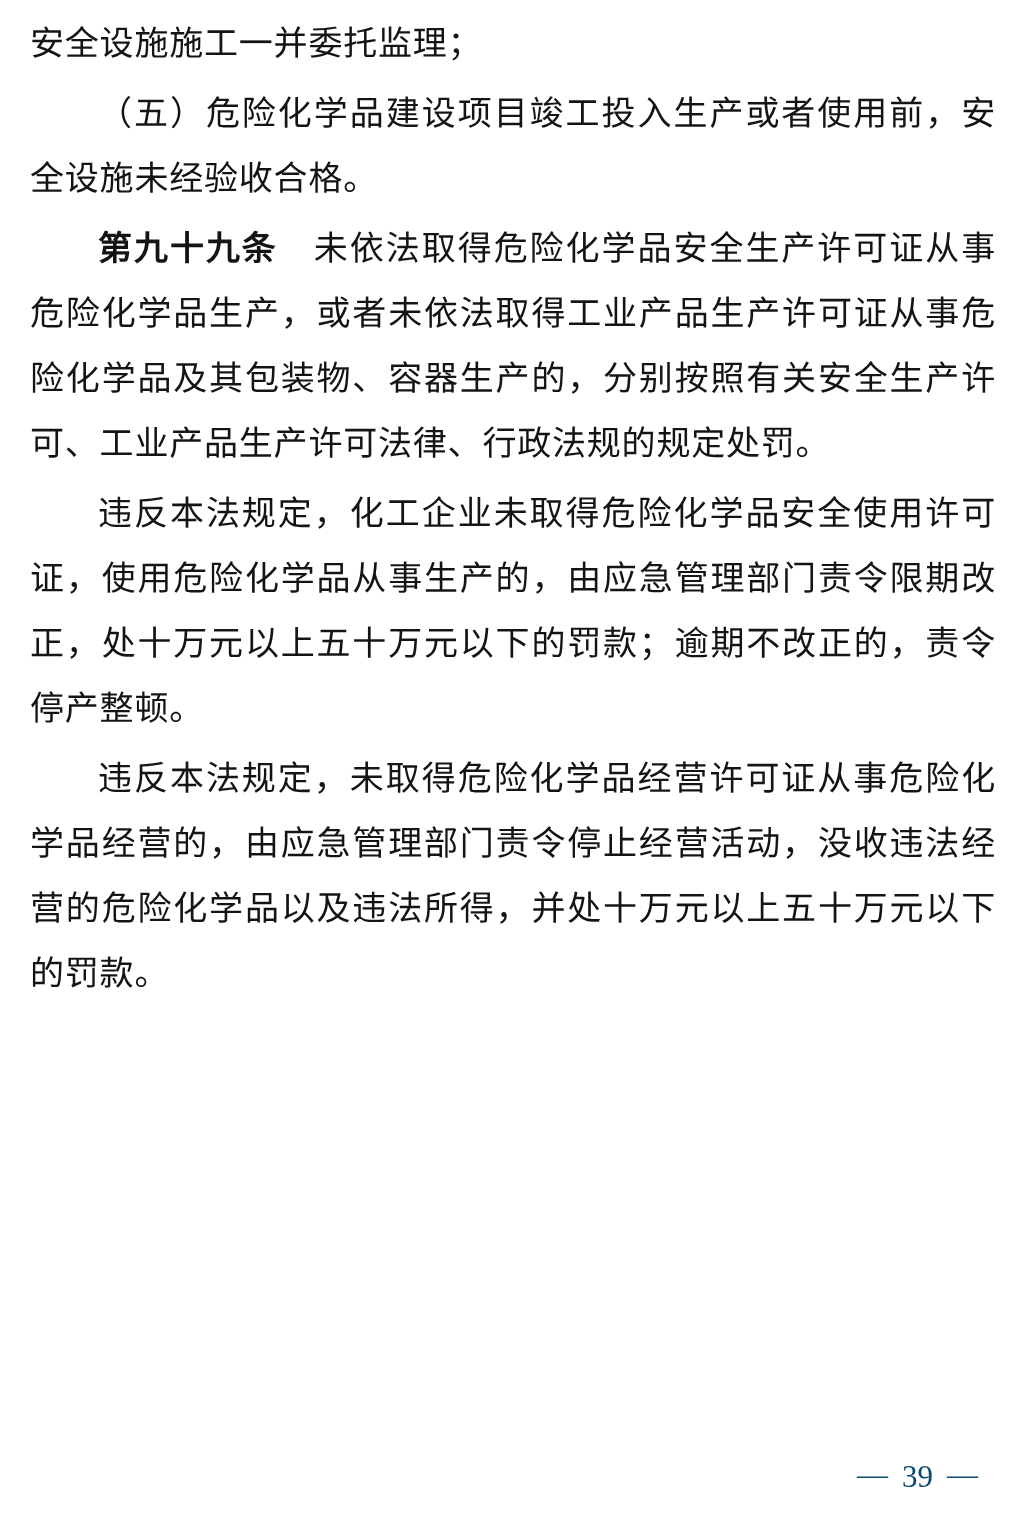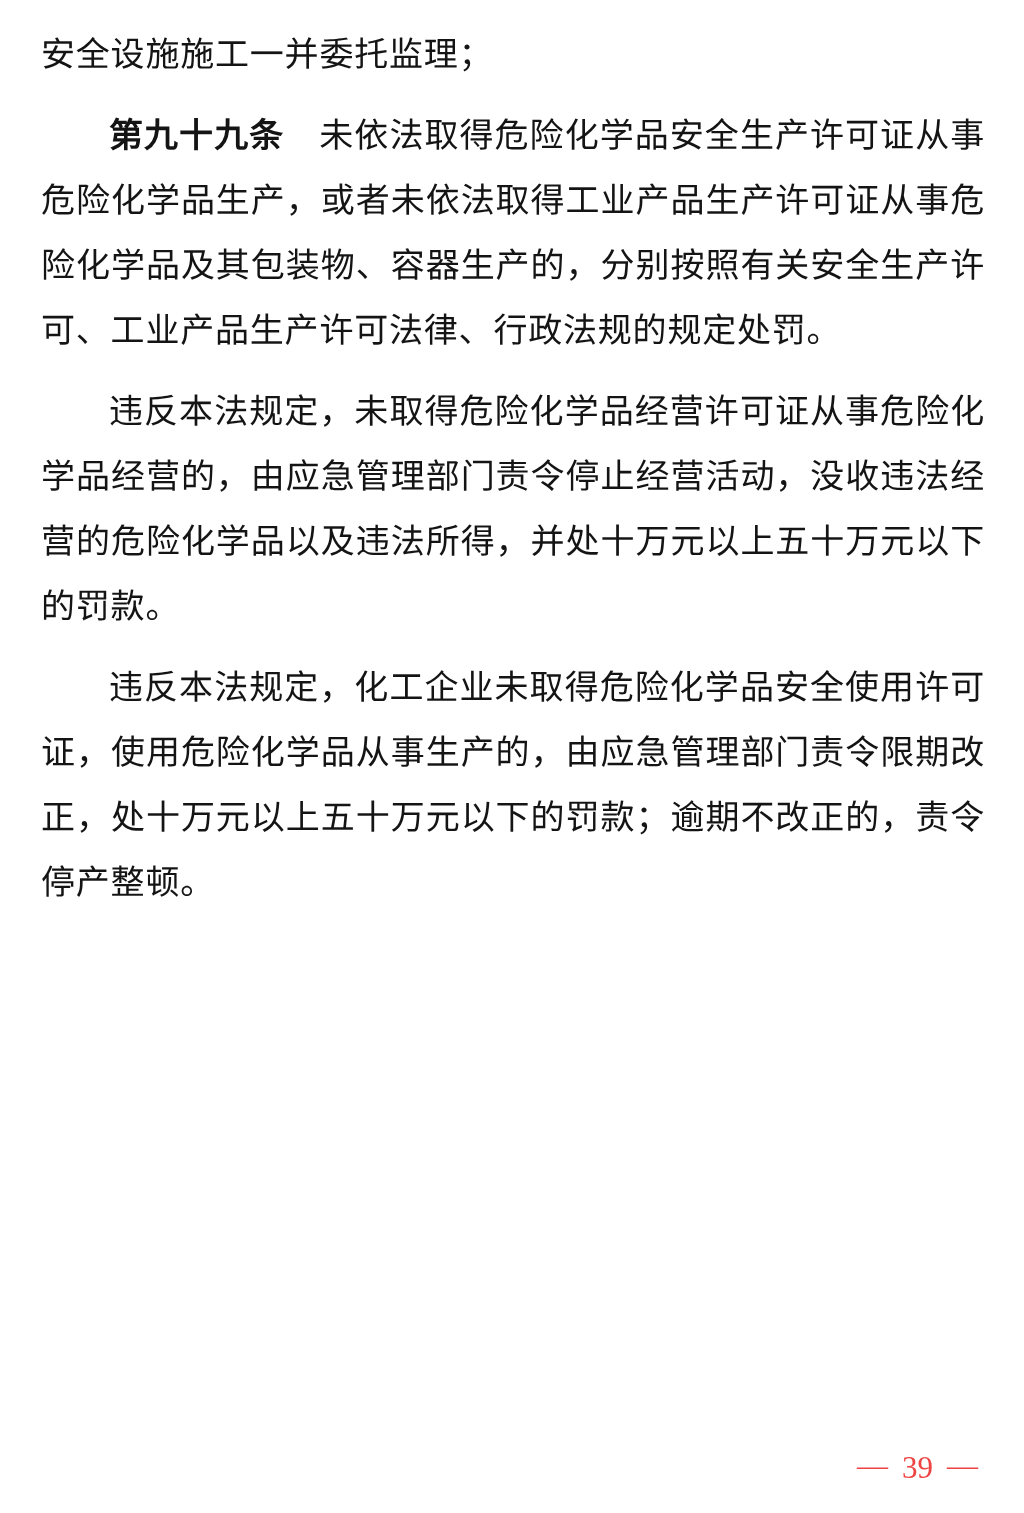--- a/index.html
+++ b/index.html
@@ -21,38 +21,38 @@
     top: 6px;
     width: 976px;
     color: #141414;
     font-size: 34px;
     line-height: 65px;
     letter-spacing: 0.8px;
     text-align: justify;
     line-break: normal;
   }
   .content p {
-    margin: 16px;
+    margin: 5px;
     padding: 0;
     text-indent: 2em;
   }
   .content p.no-indent {
     text-indent: 0;
   }
   .article-no {
     font-weight: bold;
     font-family: "Liberation Sans", sans-serif;
   }
   .footer {
     position: absolute;
     right: 34px;
-    bottom: 28px;
+    bottom: 19px;
     font-size: 31px;
     line-height: 34px;
-    color: #ef4444;
+    color: #0c4a6e;
     font-family: "Liberation Serif", serif;
     white-space: nowrap;
   }
   .footer .dash {
     display: inline-block;
     margin: 0 12px;
     transform: translateY(-2px);
   }
   .footer .num {
     display: inline-block;
@@ -60,27 +60,28 @@
   }
 </style>
 </head>
 <body>
 
 <div class="page">
   <div class="content">
 
     <p class="no-indent">安全设施施工一并委托监理；</p>
 
+    <p>（五）危险化学品建设项目竣工投入生产或者使用前，安全设施未经验收合格。</p>
 
 
     <p><span class="article-no">第九十九条　</span><span>未依法取得危险化学品安全生产许可证从事危险化学品生产，或者未依法取得工业产品生产许可证从事危险化学品及其包装物、容器生产的，分别按照有关安全生产许可、工业产品生产许可法律、行政法规的规定处罚。</span></p>
 
+    <p>违反本法规定，化工企业未取得危险化学品安全使用许可证，使用危险化学品从事生产的，由应急管理部门责令限期改正，处十万元以上五十万元以下的罚款；逾期不改正的，责令停产整顿。</p>
+
     <p>违反本法规定，未取得危险化学品经营许可证从事危险化学品经营的，由应急管理部门责令停止经营活动，没收违法经营的危险化学品以及违法所得，并处十万元以上五十万元以下的罚款。</p>
-
-    <p>违反本法规定，化工企业未取得危险化学品安全使用许可证，使用危险化学品从事生产的，由应急管理部门责令限期改正，处十万元以上五十万元以下的罚款；逾期不改正的，责令停产整顿。</p>
 
 
   </div>
 
   <div class="footer">
     <span class="dash">—</span><span class="num">39</span><span class="dash">—</span>
   </div>
 </div>
 
 </body></html>

